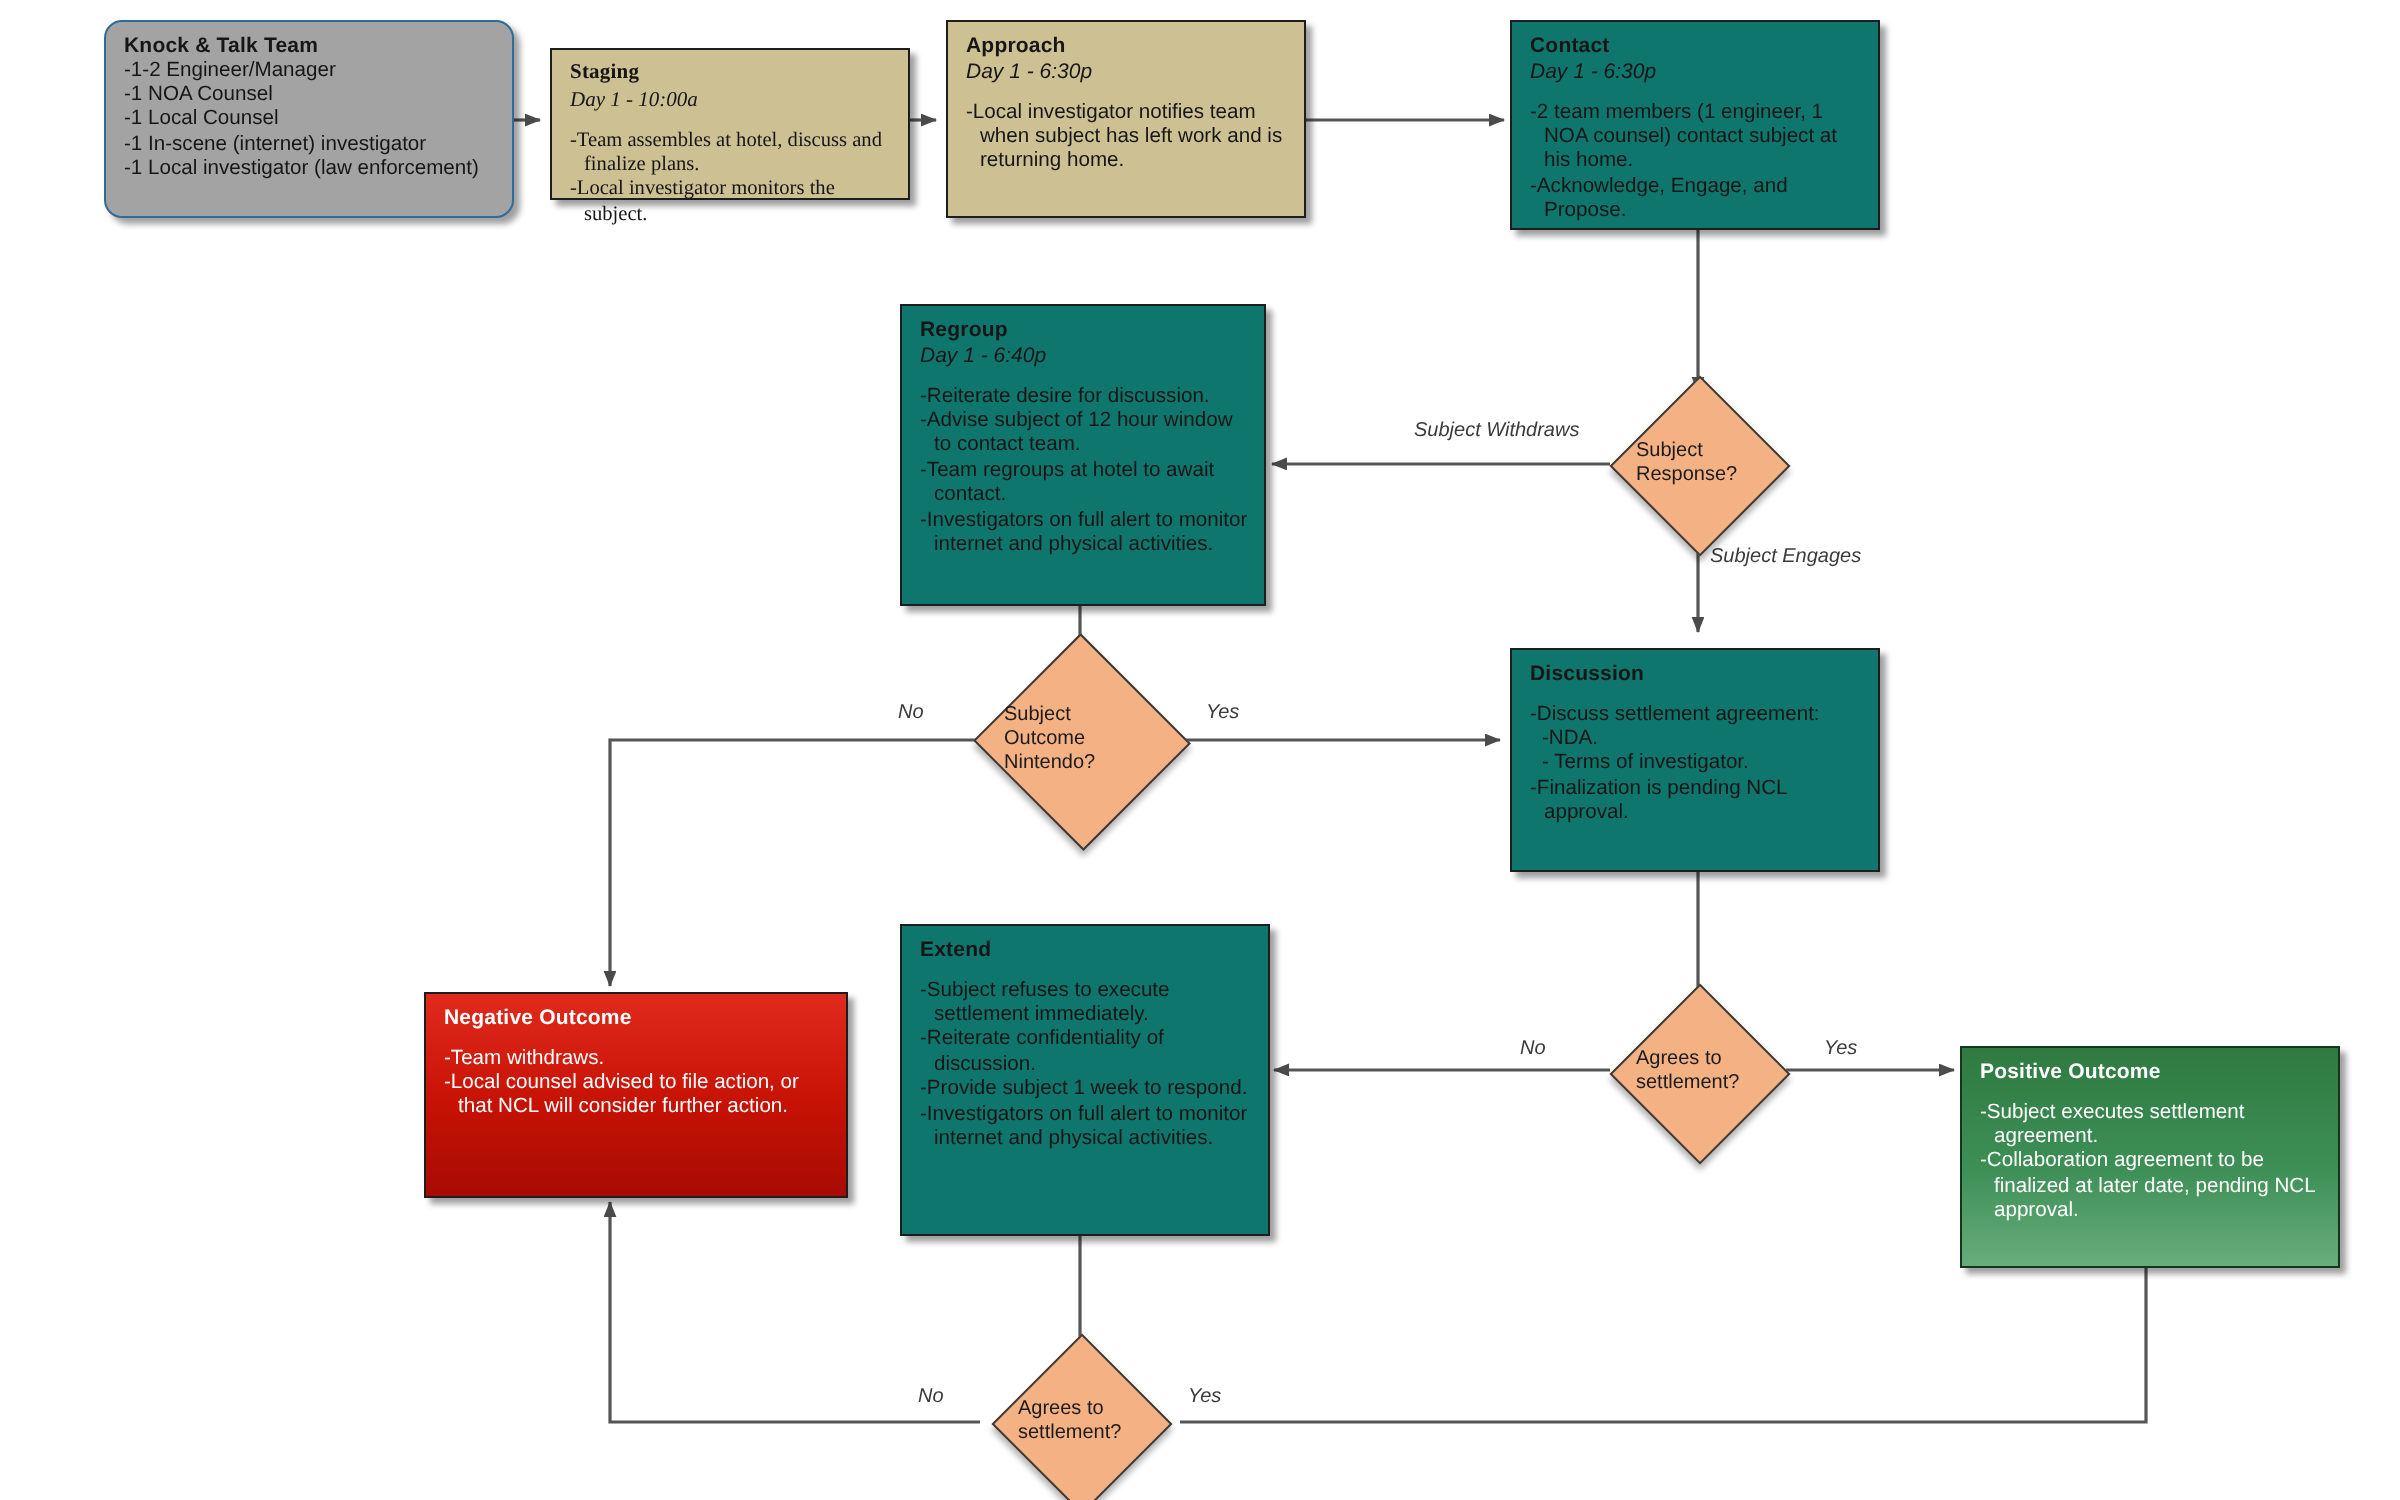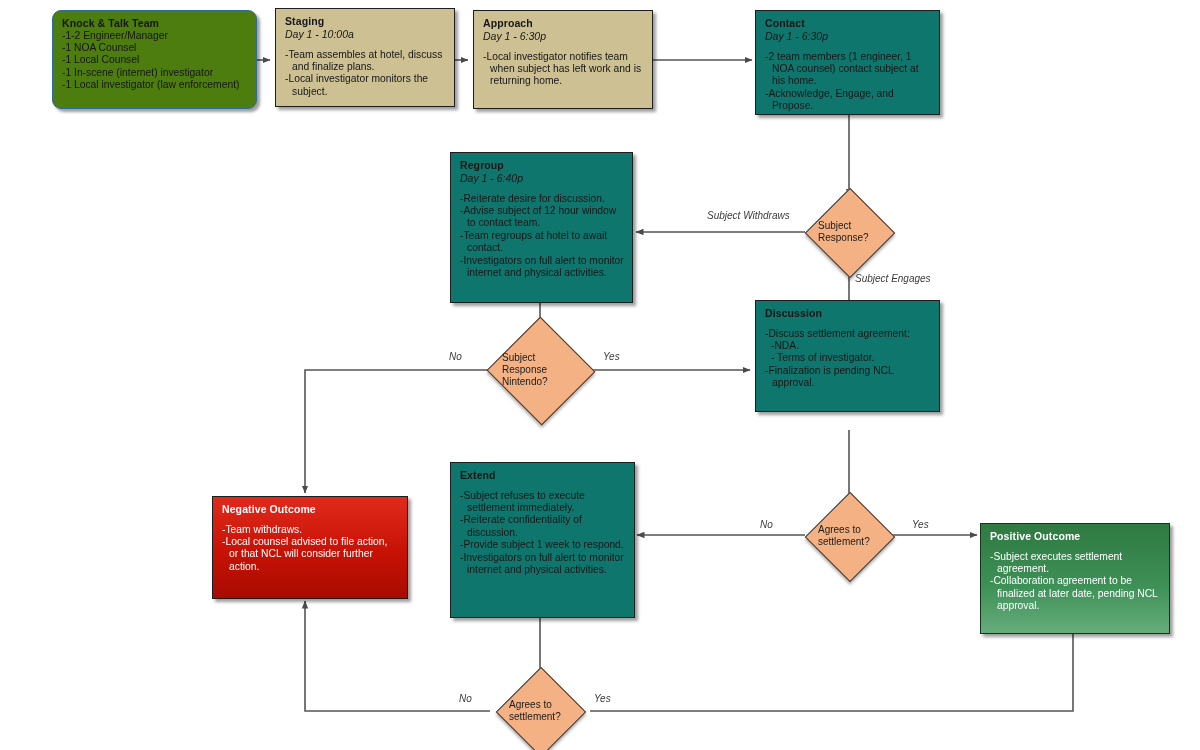--- a/index.html
+++ b/index.html
@@ -15,21 +15,21 @@
         padding:6px 8px 6px 9px;
         color:#161616;}
   .node .title{font-weight:bold;font-size:10.5px;line-height:12.5px;letter-spacing:.1px;}
   .node .subtitle{font-style:italic;font-size:10.5px;line-height:13px;}
   .node ul{list-style:none;margin:0;padding:0;}
   .node li{font-size:10.3px;line-height:12.4px;
            padding-left:7px;text-indent:-7px;}
   .gap{height:8px;}
 
   
-  .blue   {background:#4d7c0f;border-color:#2e6d99;border-radius:9px;}
+  .blue   {background:#a3a3a3;border-color:#2e6d99;border-radius:9px;}
   .tan    {background:#cdc194;border-color:#1d1d1d;}
   .pink   {background:#0f766e;border-color:#1d1d1d;}
   .red    {background:linear-gradient(180deg,#e02a1c 0%,#c61205 55%,#a80b02 100%);
            border-color:#1d1d1d;color:#ffffff;}
   .green  {background:linear-gradient(180deg,#2f7a41 0%,#3d8f56 55%,#66ad7b 100%);
            border-color:#14361d;color:#ffffff;}
 
   .diamond{position:absolute;}
   .diamond .shape{position:absolute;left:0;top:0;width:100%;height:100%;
        background:#f4b183;border:1px solid #3a3a3a;
@@ -99,21 +99,21 @@
     <div class="title">Knock &amp; Talk Team</div>
     <ul>
       <li>-1-2 Engineer/Manager</li>
       <li>-1 NOA Counsel</li>
       <li>-1 Local Counsel</li>
       <li>-1 In-scene (internet) investigator</li>
       <li>-1 Local investigator (law enforcement)</li>
     </ul>
   </div>
 
-  <div class="node tan" style="left:275px;top:8px;width:180px;height:99px;">
+  <div class="node tan" style="left:275px;top:24px;width:180px;height:76px;font-family:Liberation Serif, serif;">
     <div class="title">Staging</div>
     <div class="subtitle">Day 1 - 10:00a</div>
     <div class="gap"></div>
     <ul>
       <li>-Team assembles at hotel, discuss and finalize plans.</li>
       <li>-Local investigator monitors the subject.</li>
     </ul>
   </div>
 
   <div class="node tan" style="left:473px;top:10px;width:180px;height:99px;">
@@ -140,21 +140,21 @@
     <div class="subtitle">Day 1 - 6:40p</div>
     <div class="gap"></div>
     <ul>
       <li>-Reiterate desire for discussion.</li>
       <li>-Advise subject of 12 hour window to contact team.</li>
       <li>-Team regroups at hotel to await contact.</li>
       <li>-Investigators on full alert to monitor internet and physical activities.</li>
     </ul>
   </div>
 
-  <div class="node pink" style="left:755px;top:300px;width:185px;height:112px;">
+  <div class="node pink" style="left:755px;top:324px;width:185px;height:112px;">
     <div class="title">Discussion</div>
     <div class="gap"></div>
     <ul>
       <li>-Discuss settlement agreement:</li>
       <li class="sub" style="padding-left:13px;text-indent:-7px;">-NDA.</li>
       <li class="sub" style="padding-left:13px;text-indent:-7px;">- Terms of investigator.</li>
       <li>-Finalization is pending NCL approval.</li>
     </ul>
   </div>
 
@@ -162,21 +162,21 @@
     <div class="title">Extend</div>
     <div class="gap"></div>
     <ul>
       <li>-Subject refuses to execute settlement immediately.</li>
       <li>-Reiterate confidentiality of discussion.</li>
       <li>-Provide subject 1 week to respond.</li>
       <li>-Investigators on full alert to monitor internet and physical activities.</li>
     </ul>
   </div>
 
-  <div class="node red" style="left:212px;top:496px;width:196px;height:103px;">
+  <div class="node red" style="left:212px;top:496px;width:212px;height:103px;">
     <div class="title">Negative Outcome</div>
     <div class="gap"></div>
     <ul>
       <li>-Team withdraws.</li>
       <li>-Local counsel advised to file action, or that NCL will consider further action.</li>
     </ul>
   </div>
 
   <div class="node green" style="left:980px;top:487px;width:190px;height:111px;margin-top:36px;">
     <div class="title">Positive Outcome</div>
@@ -192,21 +192,21 @@
     <div class="dlabel">
       <span>Subject</span>
       <span>Response?</span>
     </div>
   </div>
 
   <div class="diamond" style="left:502px;top:333px;width:76px;height:74px;">
     <div class="shape"></div>
     <div class="dlabel">
       <span>Subject</span>
-      <span>Response</span>
+      <span>Outcome</span>
       <span>Nintendo?</span>
     </div>
   </div>
 
   <div class="diamond" style="left:818px;top:505px;width:62px;height:62px;">
     <div class="shape"></div>
     <div class="dlabel">
       <span>Agrees to</span>
       <span>settlement?</span>
     </div>

